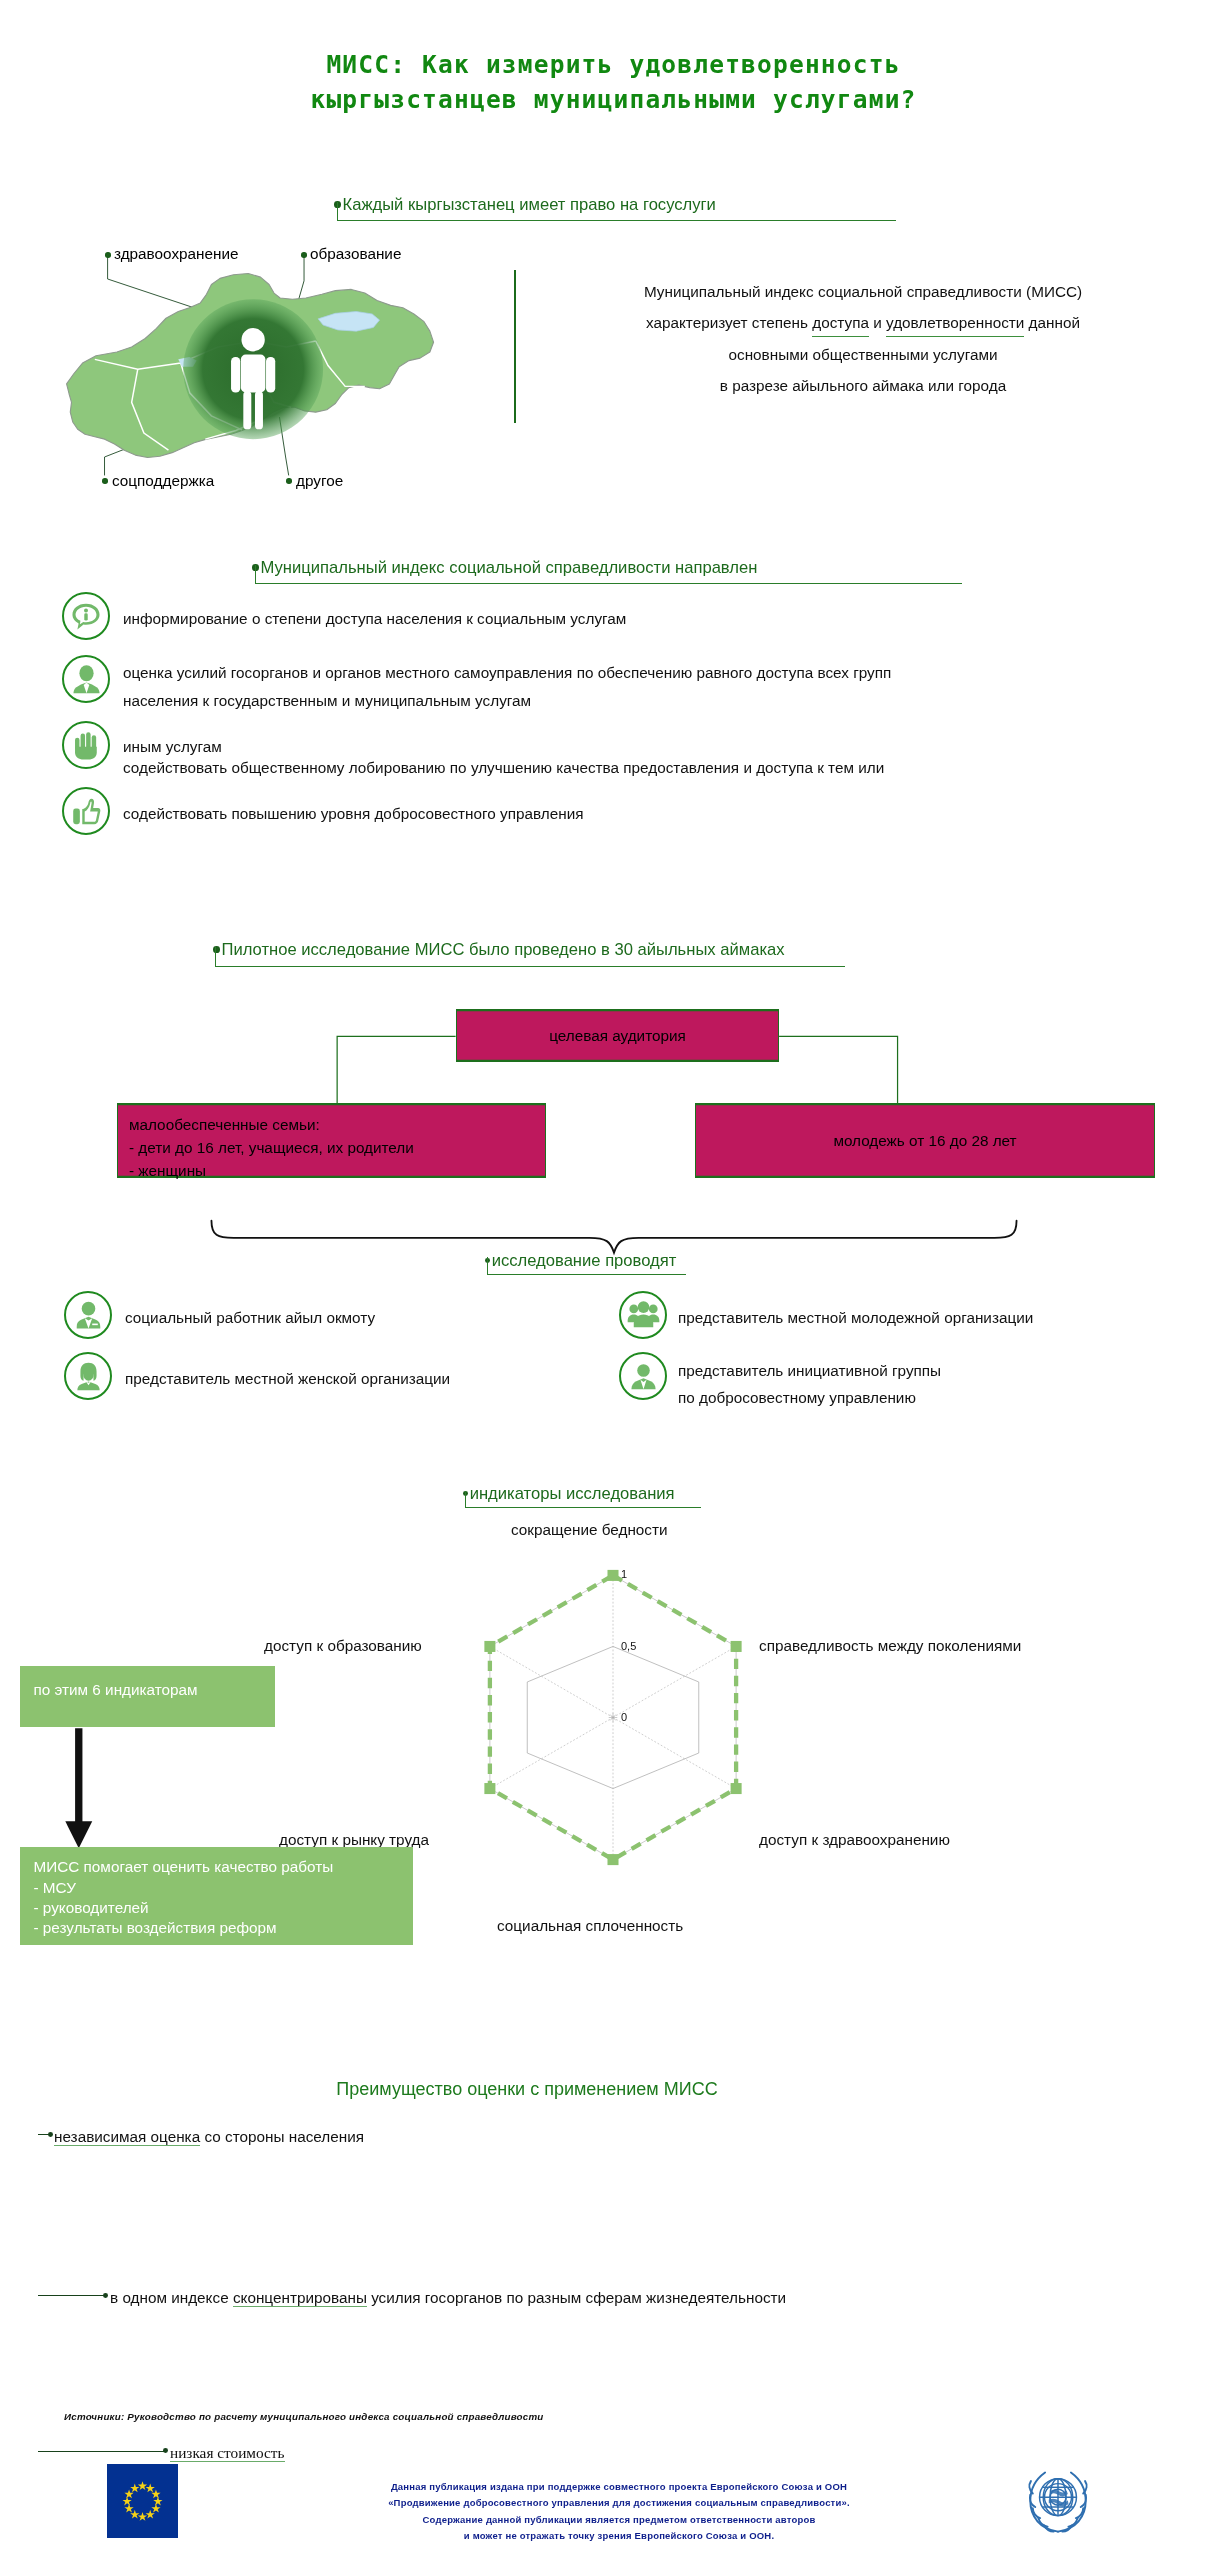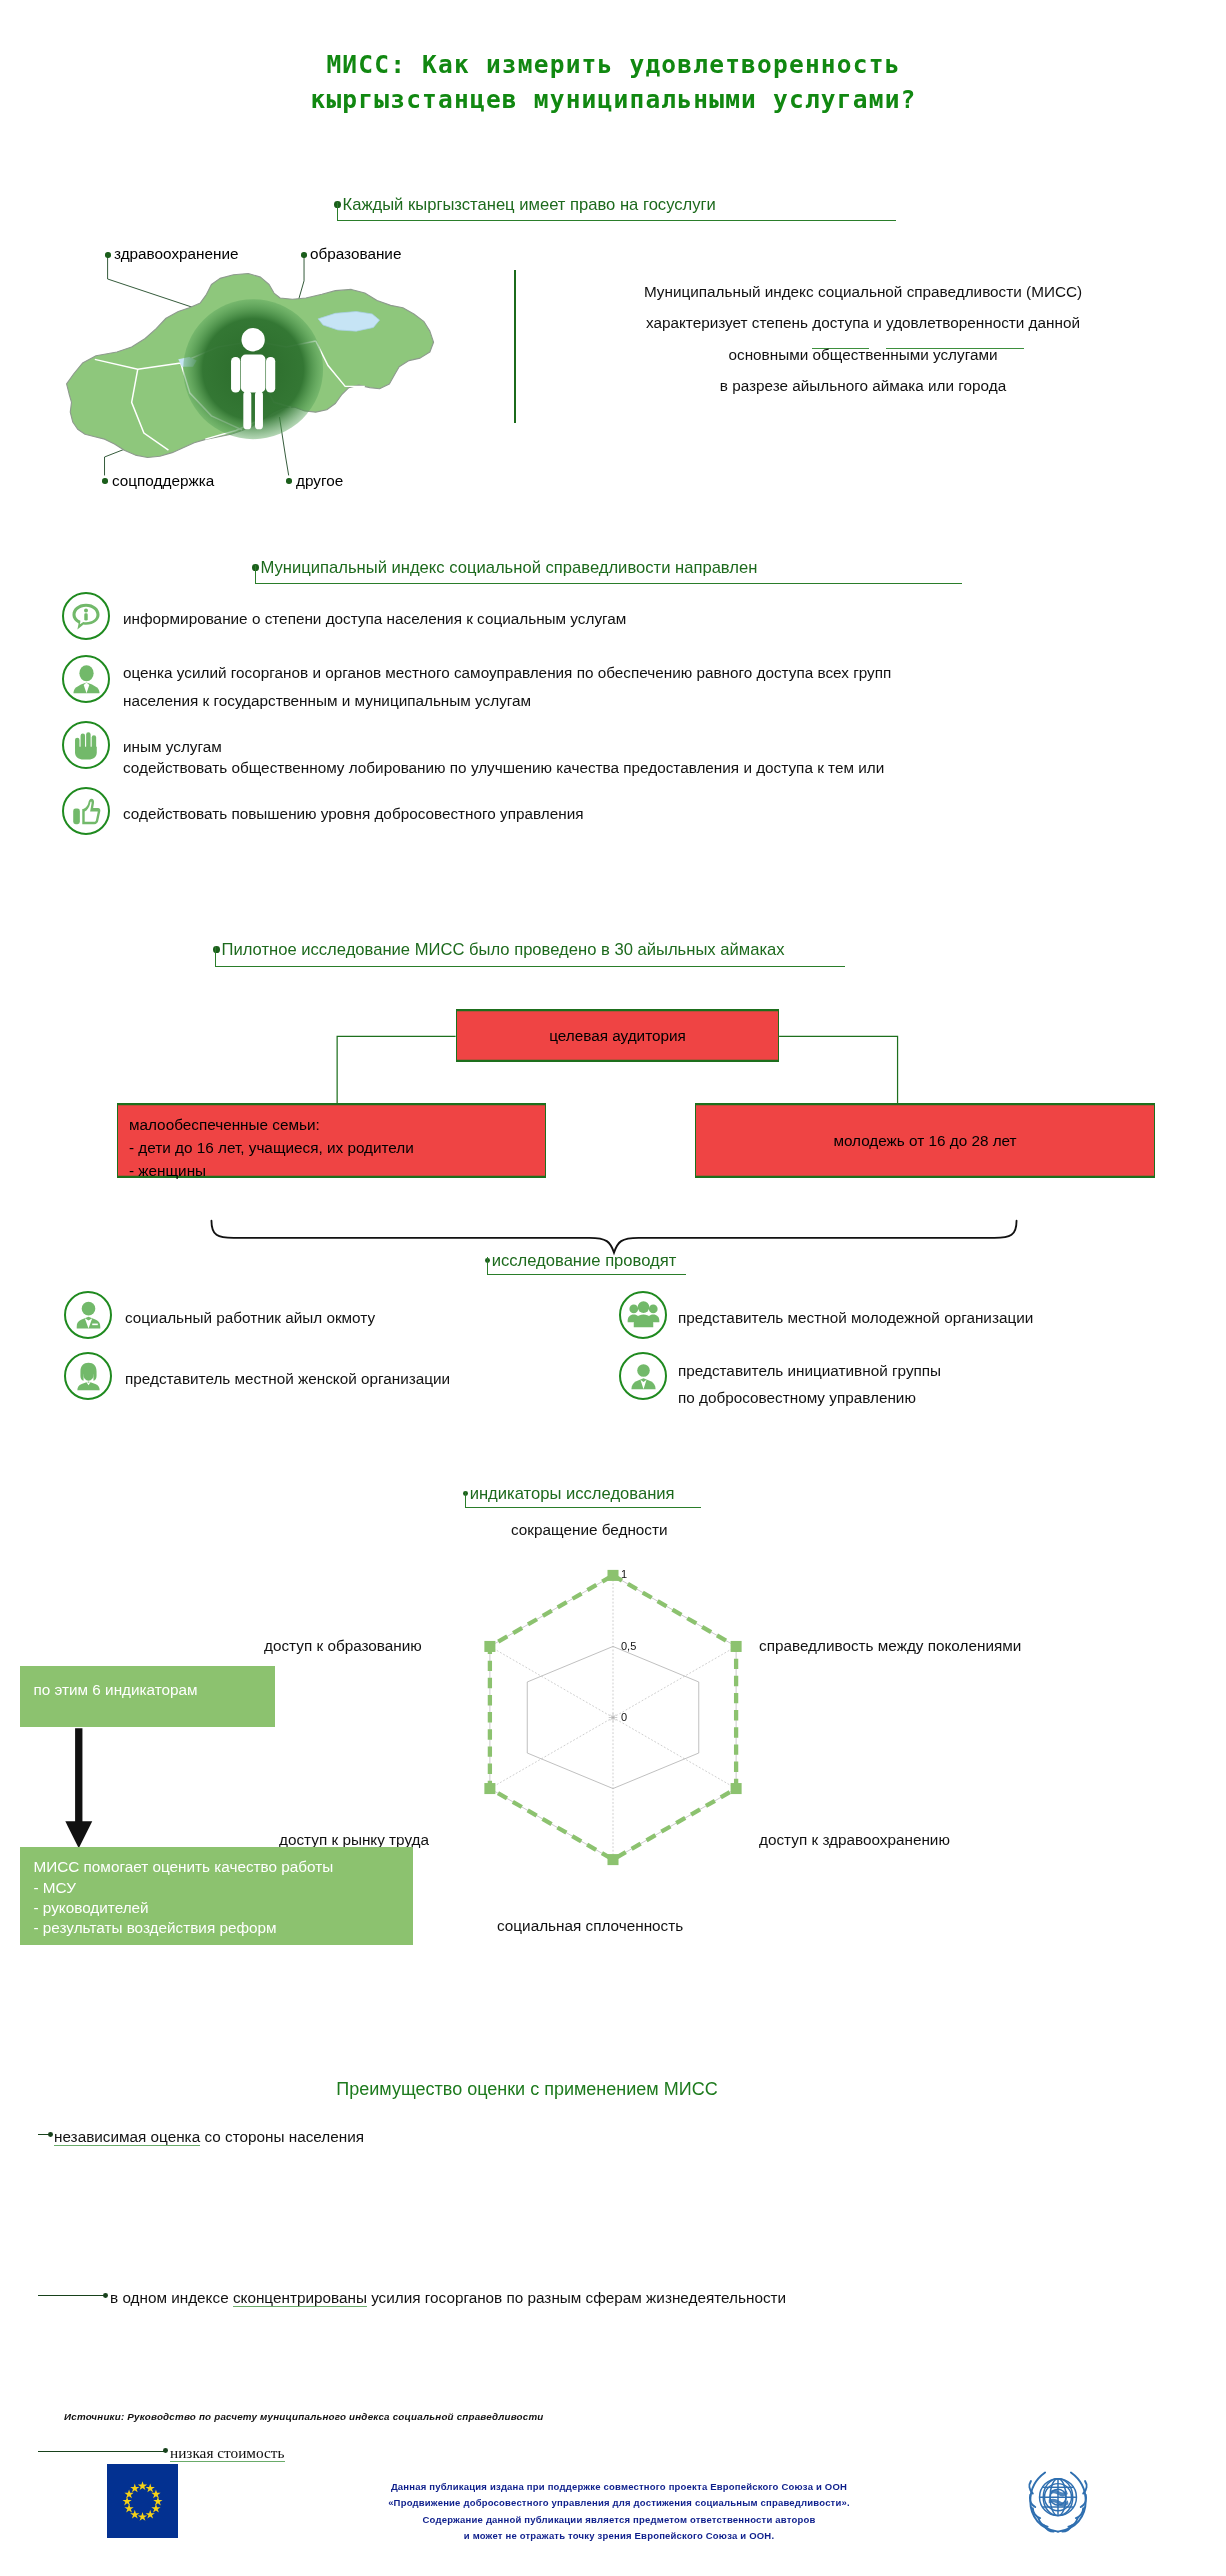--- a/index.html
+++ b/index.html
@@ -24,30 +24,30 @@
   #mapwrap{left:58px;top:255px;width:405px;height:221px;}
   #mapwrap svg{display:block;}
   .maplabel{font-size:15.3px;color:#000;white-space:nowrap;}
   .mapdot{width:5.5px;height:5.5px;border-radius:50%;background:#1b5e1b;}
   .leader{stroke:#14401b;stroke-width:1.4;fill:none;}
 
   
   #introline{left:514px;top:270px;width:0;height:153px;border-left:2.5px solid #1b6b1b;}
   #intro{left:532px;top:276px;width:662px;text-align:center;font-size:15.3px;
          line-height:2.05;color:#111;}
-  #intro u{text-decoration:none;border-bottom:0.9px solid #3d8f3d;padding-bottom:17px;}
+  #intro u{text-decoration:none;border-bottom:0.9px solid #3d8f3d;padding-bottom:5px;}
 
   
   .icon-circle{width:48px;height:48px;border-radius:50%;border:2.5px solid #1f8a1f;
         background:#fff;display:flex;align-items:center;justify-content:center;box-sizing:border-box;}
   .icon-circle svg{display:block;}
   .row-text{font-size:15.3px;line-height:1.38;color:#111;}
 
   
-  .fbox{background:#ef4444;border:1.2px solid #1d6f1d;box-sizing:border-box;
+  .fbox{background:#be185d;border:1.2px solid #1d6f1d;box-sizing:border-box;
         box-shadow:inset 0 1.8px 0 -0.6px #1d6f1d, inset 0 -1.8px 0 -0.6px #1d6f1d;}
   .fbox .ft{font-size:15.3px;line-height:1.52;color:#000;}
 
   
   #radar{left:466px;top:1552px;}
   .radlabel{position:absolute;font-size:15.3px;color:#111;white-space:nowrap;}
   .radtick{position:absolute;font-size:11px;color:#111;}
 
   
   .gbox{background:#8cc26f;color:#fff;font-size:15.3px;line-height:1.33;box-sizing:border-box;}

